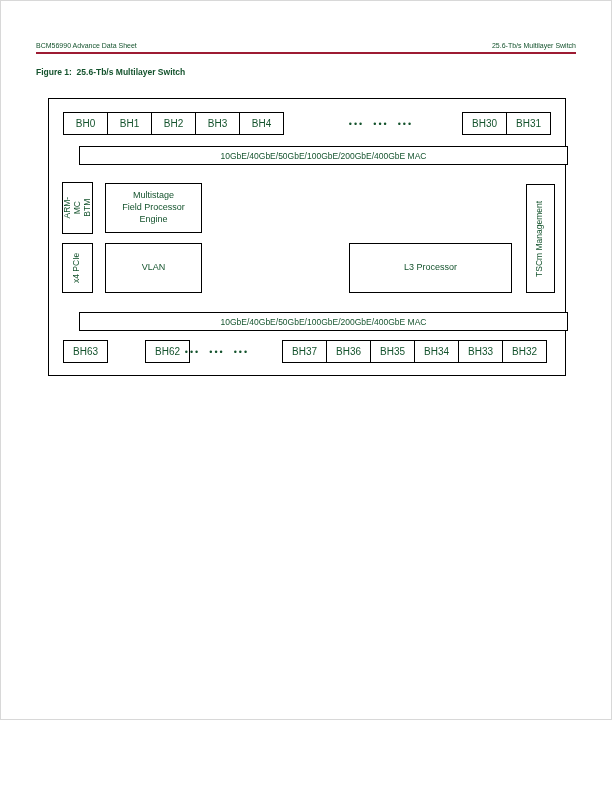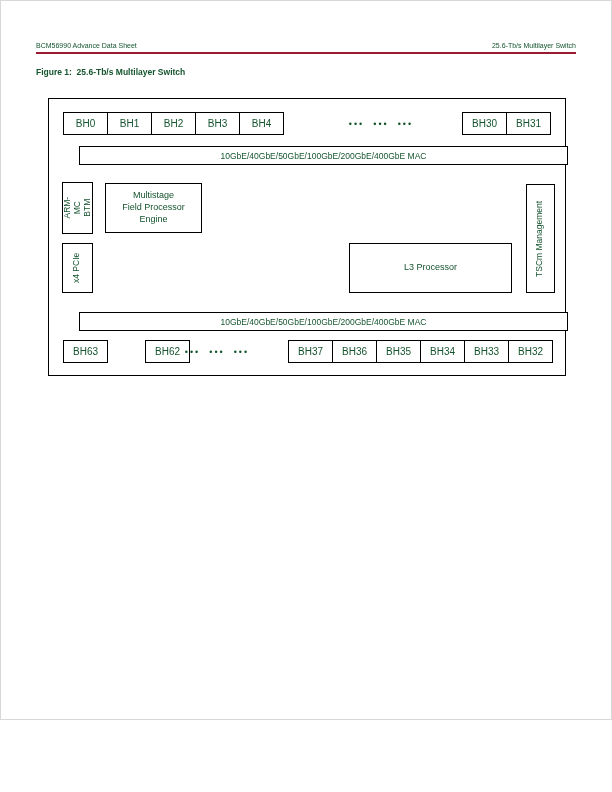--- a/index.html
+++ b/index.html
@@ -52,21 +52,21 @@
   .ports { position: absolute; display: flex; }
   .port {
     width: 45px; height: 23px; border: 1px solid #000; background: #fff;
     display: flex; align-items: center; justify-content: center;
     font-size: 10px;
   }
   .port + .port { margin-left: -1px; }
   .ports-top-left  { left: 14px;  top: 13px; }
   .ports-top-right { right: 14px; top: 13px; }
   .ports-bottom-left  { left: 14px;  top: 241px; gap: 38px; }
-  .ports-bottom-right { right: 12px; top: 241px; }
+  .ports-bottom-right { right: 18px; top: 241px; }
 
   .dots {
     position: absolute; height: 23px; display: flex;
     align-items: center; justify-content: center;
     font-size: 9px; letter-spacing: 2px; white-space: pre;
   }
   .dots-top    { left: 272px; width: 120px; top: 13px; }
   .dots-bottom { left: 108px; width: 120px; top: 241px; }
 
   
@@ -147,20 +147,21 @@
       <div class="pre">Multistage
 Field Processor
 Engine</div>
     </div>
 
 
     <div class="vbox pcie">
       <div class="vtext">x4 PCIe</div>
     </div>
 
+    <div class="block vlan">VLAN</div>
     <div class="block l3">L3 Processor</div>
 
     <div class="vbox tscm">
       <div class="vtext">TSCm Management</div>
     </div>
 
     <div class="bar mac-bottom">10GbE/40GbE/50GbE/100GbE/200GbE/400GbE MAC</div>
 
     <div class="ports ports-bottom-left">
       <div class="port">BH63</div>

